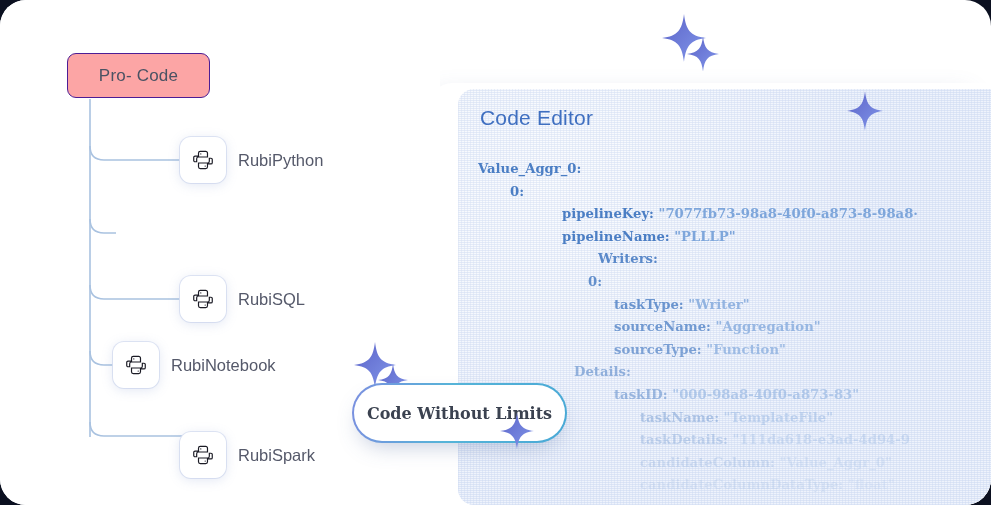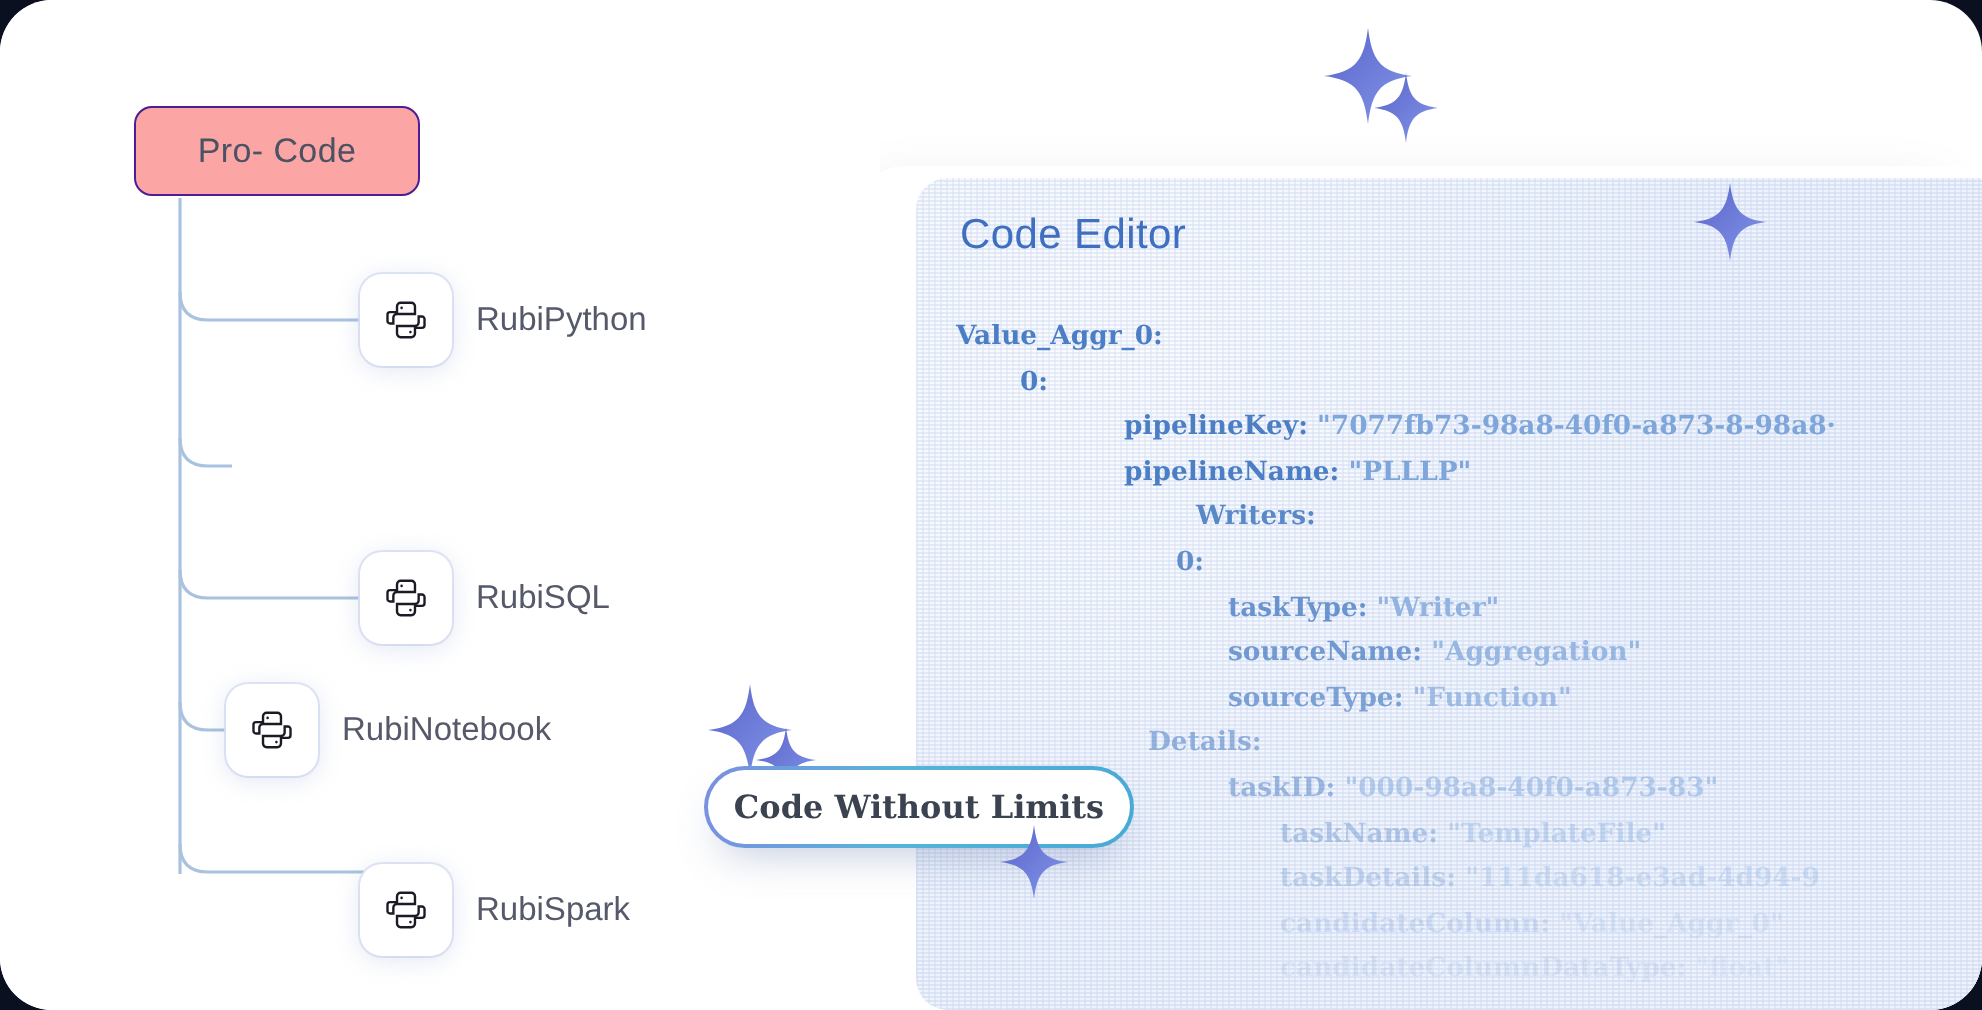--- a/index.html
+++ b/index.html
@@ -146,21 +146,21 @@
     background-origin: border-box;
     background-clip: padding-box, border-box;
   }
   #pill-top {
     left: 670px; top: 57px;
     width: 274px; height: 56px;
     font-size: 16.5px;
   }
   #pill-bottom {
     left: 352px; top: 383px;
-    width: 215px; height: 41px;
+    width: 215px; height: 60px;
     font-size: 16px;
   }
 
   .sparkle { position: absolute; pointer-events: none; }
 </style>
 </head>
 <body>
 
 <div id="stage">
   <div class="card">

